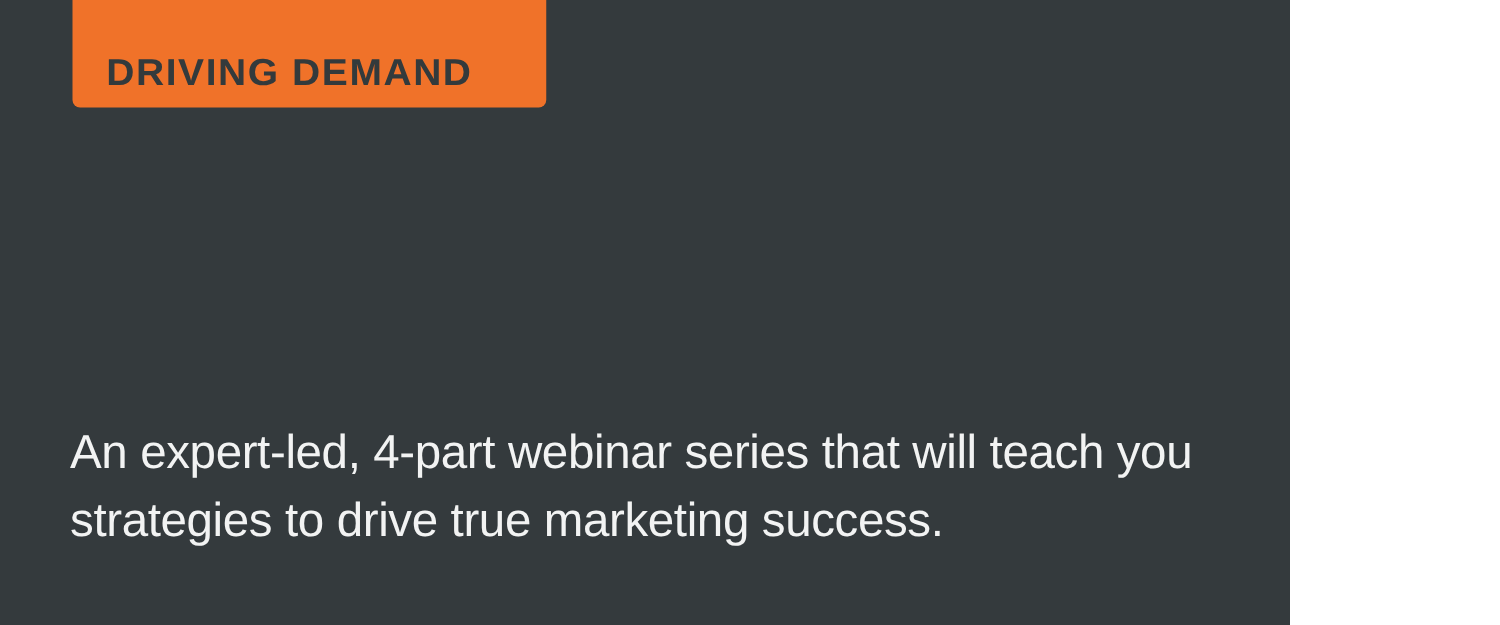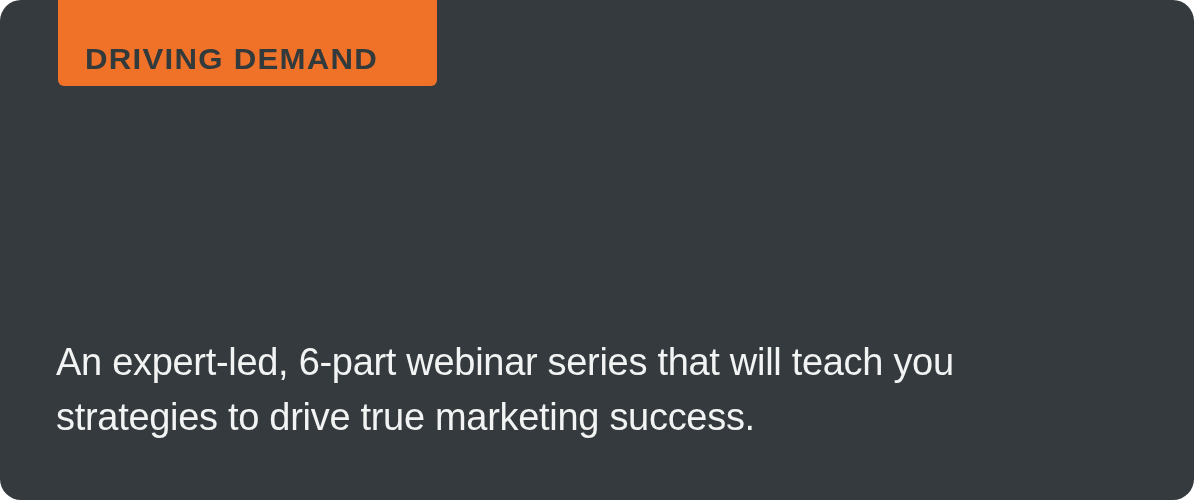--- a/index.html
+++ b/index.html
@@ -10,26 +10,25 @@
   body {
     width: 1200px;
     height: 500px;
     overflow: hidden;
     font-family: "Liberation Sans", sans-serif;
     background: #ffffff;
   }
 
   .hero {
     position: relative;
-    width: 1194px;
+    width: 1032px;
     height: 500px;
     background: #343a3d;
     overflow: hidden;
     box-sizing: border-box;
-    border-radius: 21px;
   }
 
   
   .eyebrow-badge {
     position: absolute;
     left: 58px;
     top: -14px;
     width: 379px;
     height: 100px;
     background: #F07229;
@@ -104,15 +103,15 @@
 </head>
 <body>
 
 <div class="hero">
 
   <div class="eyebrow-badge">
     <span class="eyebrow-label">DRIVING DEMAND</span>
   </div>
 
 
-  <p class="hero-description">An expert-led, 6-part webinar series that will teach you strategies to drive true marketing success.</p>
+  <p class="hero-description">An expert-led, 4-part webinar series that will teach you strategies to drive true marketing success.</p>
 
 </div>
 
 </body></html>

